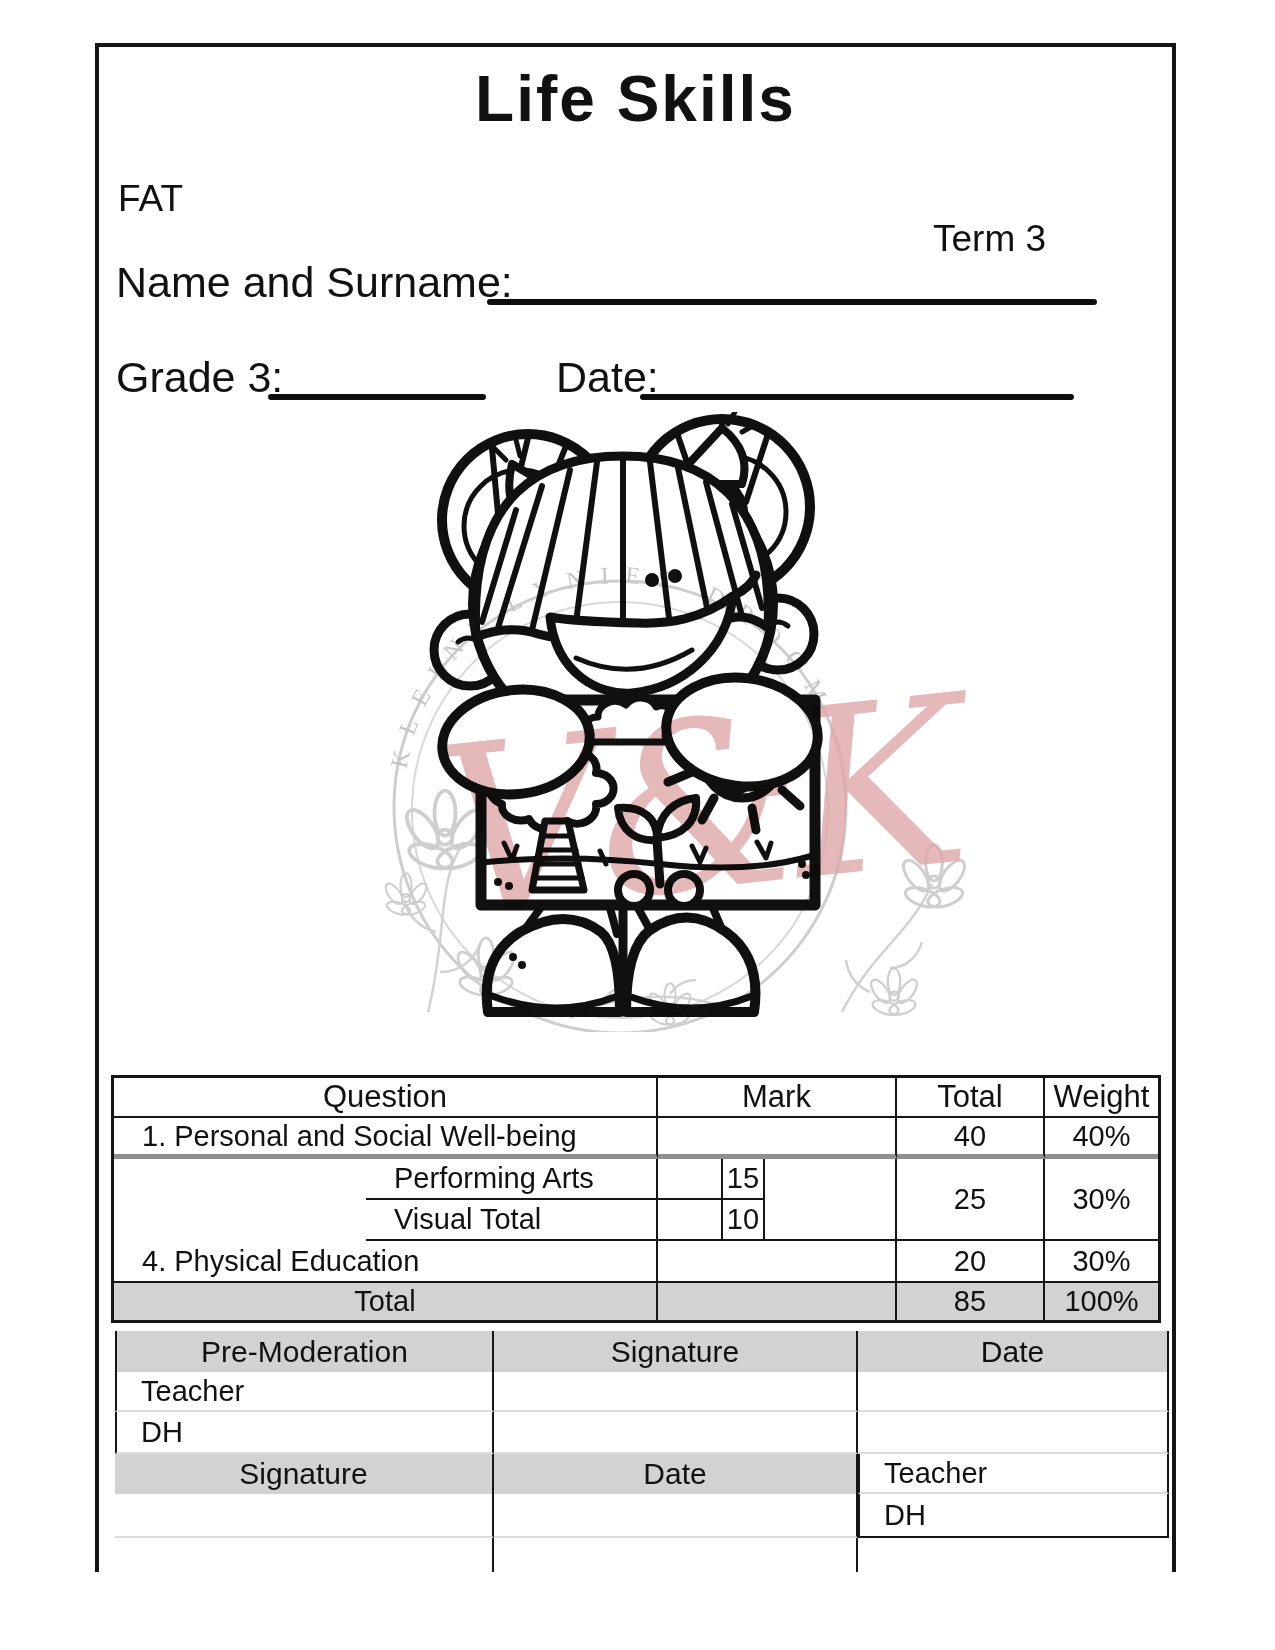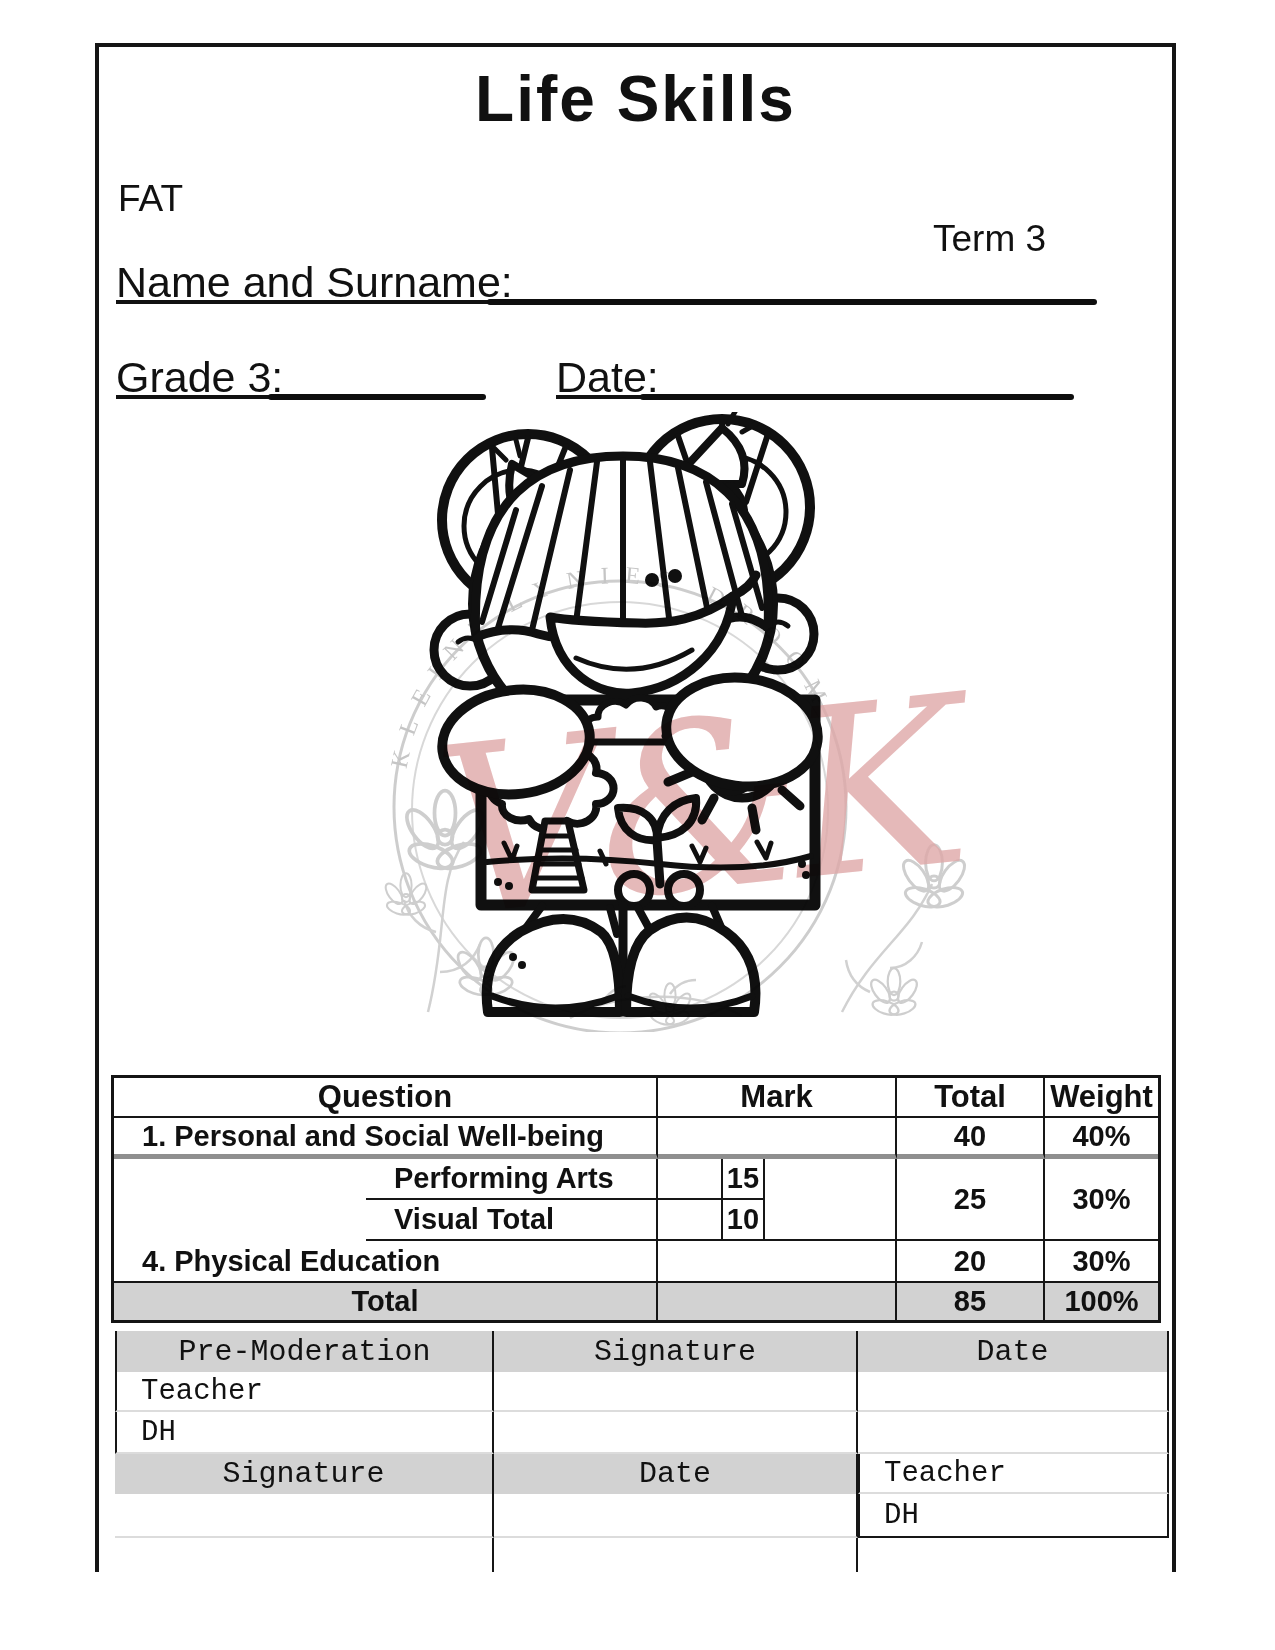--- a/index.html
+++ b/index.html
@@ -4,41 +4,41 @@
 <style>
   html,body{margin:0;padding:0;background:#ffffff;}
   .page{position:relative;width:1275px;height:1572px;background:#ffffff;
         font-family:"Liberation Sans", sans-serif;color:#111;overflow:hidden;}
   .border-frame{position:absolute;left:95px;top:43px;width:1081px;height:1565px;
         border:4px solid #151515;box-sizing:border-box;}
   .title{position:absolute;left:95px;top:62px;width:1081px;text-align:center;
         font-size:64px;font-weight:600;letter-spacing:2px;}
   .fat{position:absolute;left:118px;top:178px;font-size:37px;}
   .term{position:absolute;left:933px;top:178px;font-size:37px;margin-top:40px;}
-  .lbl{position:absolute;font-size:43px;font-weight:500;text-decoration:underline;}
+  .lbl{position:absolute;font-size:43px;font-weight:500;}
   .wline{position:absolute;height:6px;background:#0e0e0e;border-radius:3px;}
 
   
   .mt{position:absolute;left:111px;top:1075px;width:1050px;height:248px;
       display:grid;box-sizing:border-box;border:3px solid #141414;
       grid-template-columns:252px 292px 65px 42px 132px 148px 113px;
       grid-template-rows:40px 41px 41px 41px 42px 37px;}
-  .c{display:flex;align-items:center;justify-content:center;font-size:29px;box-sizing:border-box;font-weight:bold;}
+  .c{display:flex;align-items:center;justify-content:center;font-size:29px;box-sizing:border-box;}
   .hd{font-size:31px;}
   .ql{justify-content:flex-start;padding-left:28px;}
   .br{border-right:2px solid #161616;}
   .bb{border-bottom:2px solid #161616;}
   .bbg{border-bottom:5px solid #8f8f8f;}
   .grey{background:#d2d2d2;}
 
   
   .modt{position:absolute;left:115px;top:1331px;width:1054px;height:249px;
       display:grid;box-sizing:border-box;
       grid-template-columns:379px 364px 311px;
-      grid-template-rows:41px 40px 42px 40px 44px 42px;font-family:Liberation Mono, monospace;}
+      grid-template-rows:41px 40px 42px 40px 44px 42px;}
   .m{display:flex;align-items:center;font-size:29px;box-sizing:border-box;
      border-right:2px solid #161616;}
   .mfirst{border-left:2px solid #161616;}
   .mhead{background:#d2d2d2;justify-content:center;font-size:30px;}
   .mrow{border-bottom:2px solid #dcdcdc;padding-left:24px;text-align:right;}
   .mblank{border-bottom:2px solid #dcdcdc;}
   .mlast{border-bottom:2px solid #161616;}
 
   .illu{position:absolute;left:370px;top:412px;width:700px;height:620px;}
 </style>

